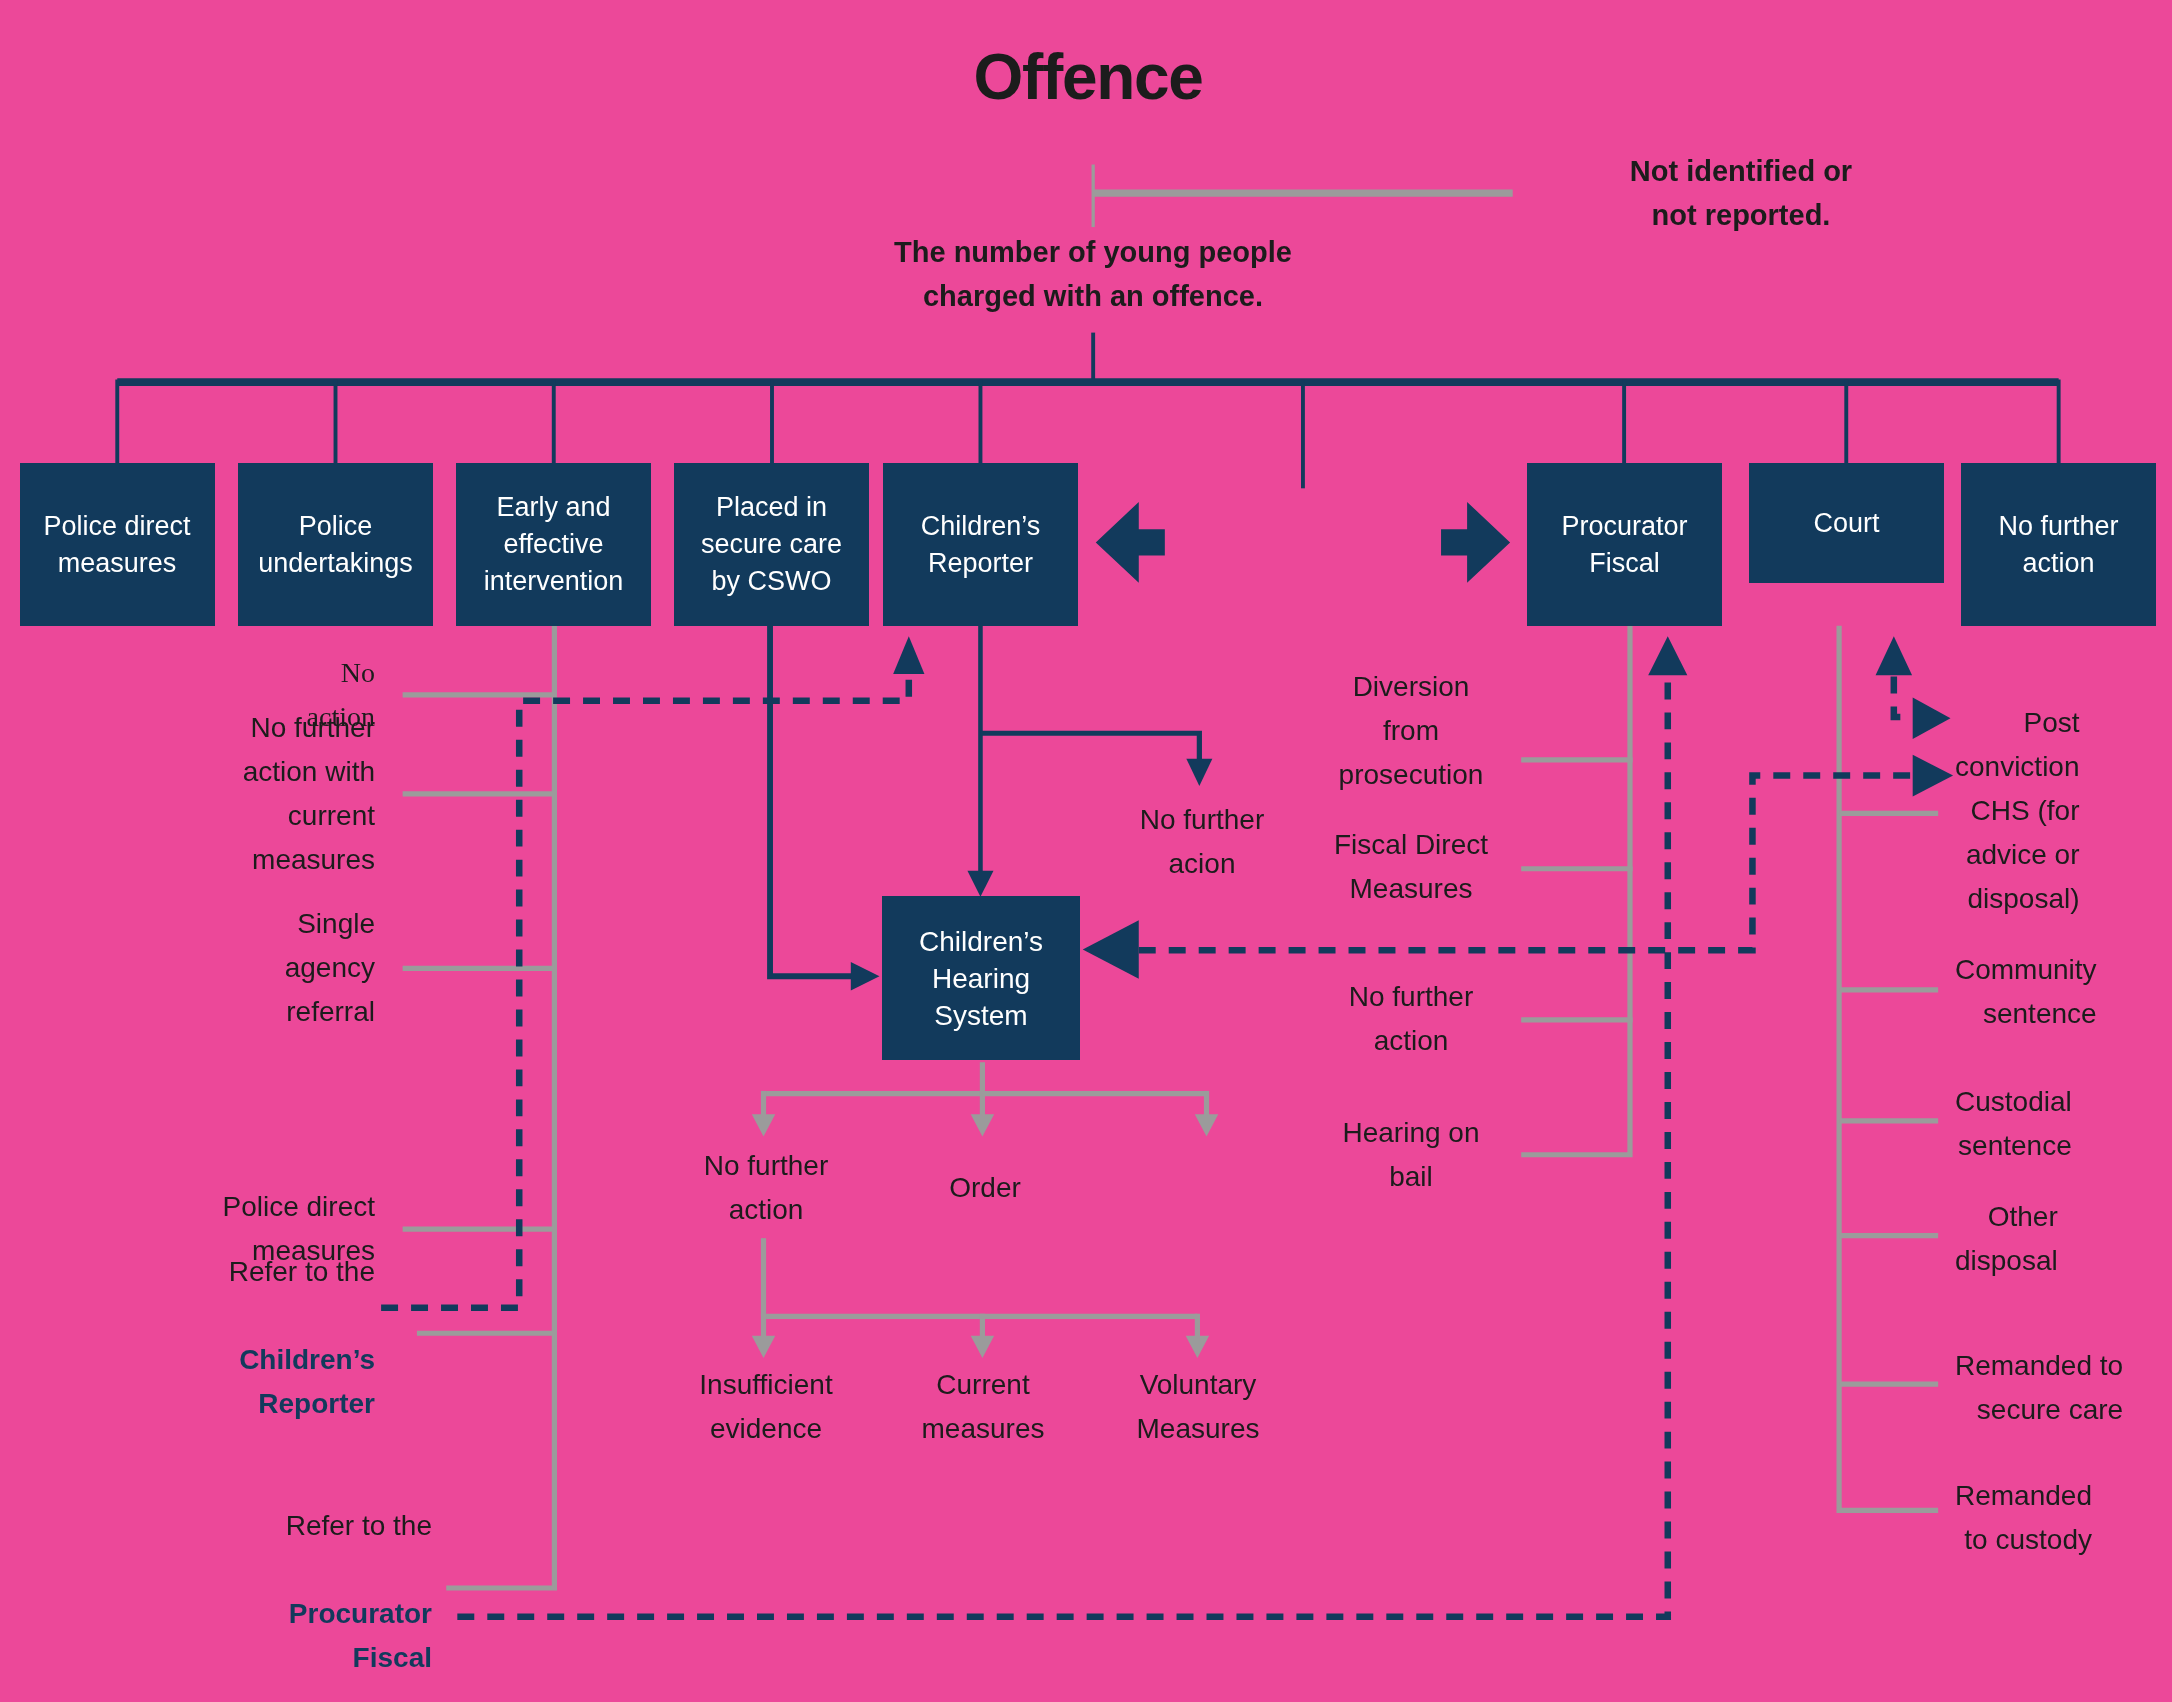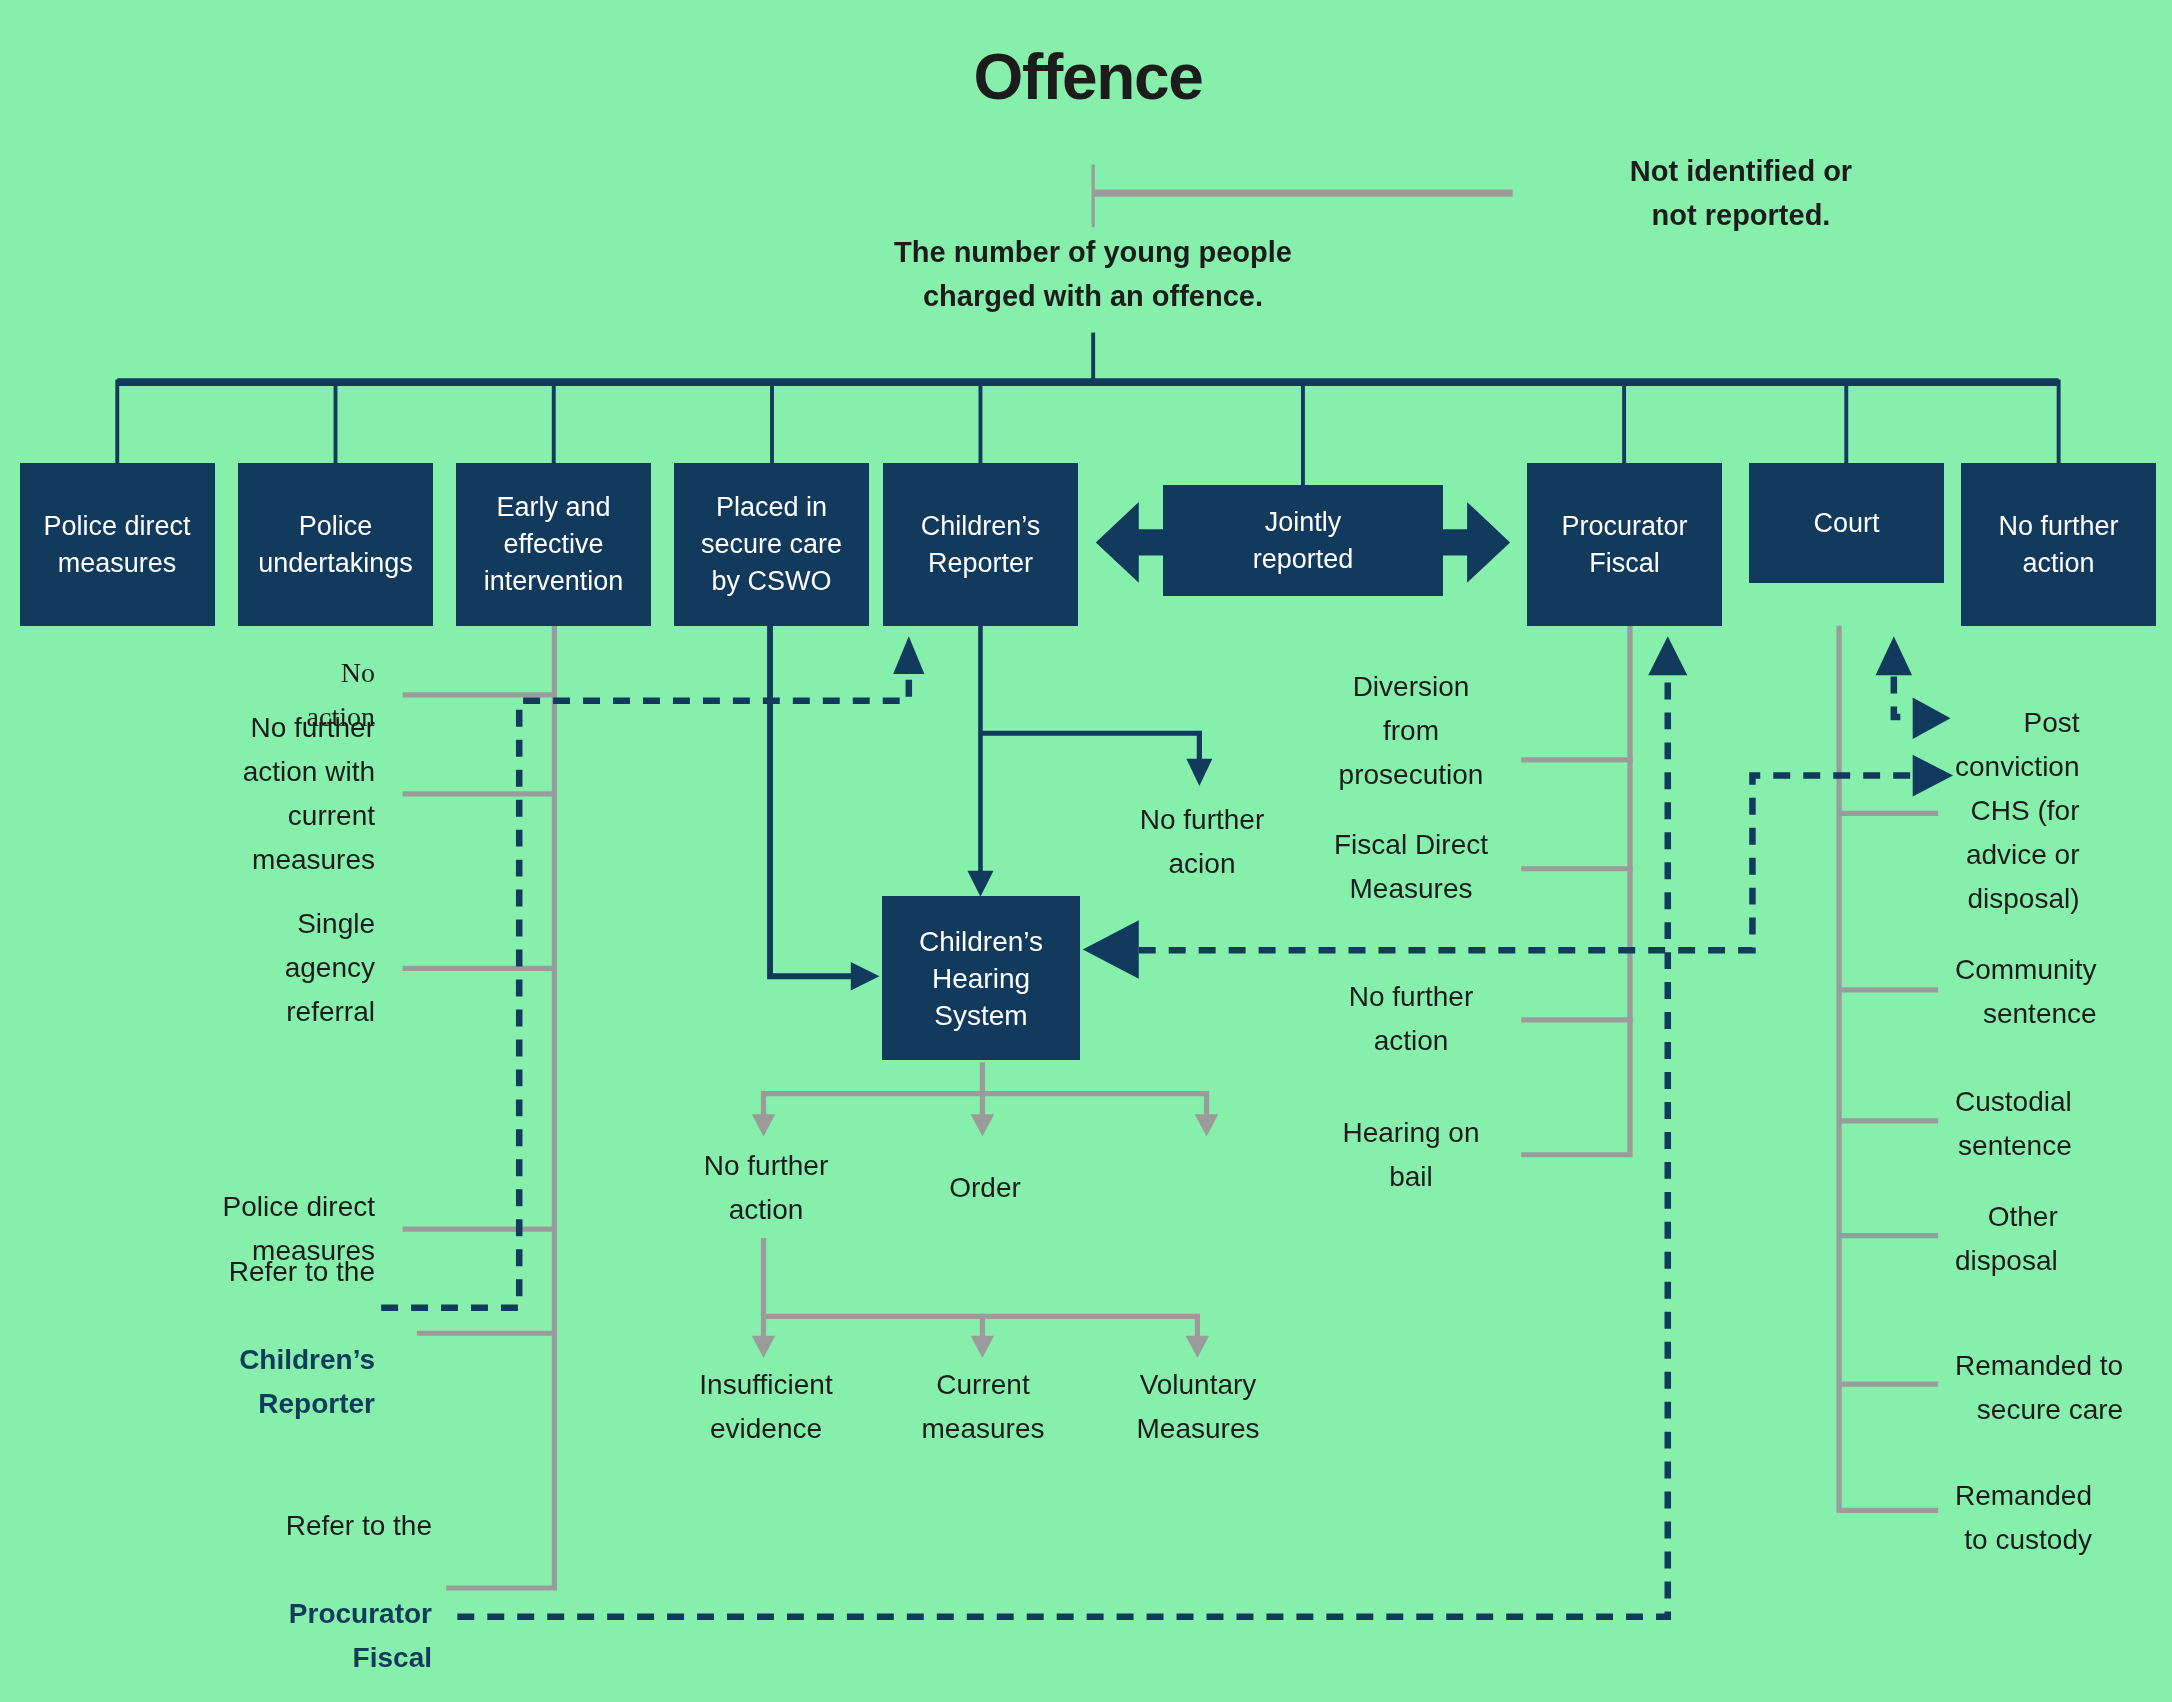--- a/index.html
+++ b/index.html
@@ -1,19 +1,19 @@
 <!DOCTYPE html>
 <html style="font-size:10.4px"><head>
 <meta charset="utf-8">
 <style>
   html,body{margin:0;padding:0;background:#ffffff;}
   #canvas{
     position:relative;
     width:2172px;height:1703px;
-    background:#86efac;
+    background:#ec4899;
     font-family:"Liberation Sans", sans-serif;
     overflow:hidden;
   }
   #art{position:absolute;left:0;top:0;z-index:1;}
   .node{
     position:absolute;z-index:2;
     background:#123a5c;color:#ffffff;
     display:flex;align-items:center;justify-content:center;
     text-align:center;white-space:pre-line;
     font:400 27px/37px "Liberation Sans", sans-serif;
@@ -158,22 +158,20 @@
   <div class="node" style="left:238px;top:463px;width:195px;height:163px;">Police
 undertakings</div>
   <div class="node" style="left:456px;top:463px;width:195px;height:163px;">Early and
 effective
 intervention</div>
   <div class="node" style="left:674px;top:463px;width:195px;height:163px;">Placed in
 secure care
 by CSWO</div>
   <div class="node" style="left:883px;top:463px;width:195px;height:163px;">Children’s
 Reporter</div>
-  <div class="node" style="left:1163px;top:485px;width:280px;height:111px;">Jointly
-reported</div>
   <div class="node" style="left:1527px;top:463px;width:195px;height:163px;">Procurator
 Fiscal</div>
   <div class="node" style="left:1749px;top:463px;width:195px;height:120px;">Court</div>
   <div class="node" style="left:1961px;top:463px;width:195px;height:163px;">No further
 action</div>
 
   <div class="node" style="left:882px;top:896px;width:198px;height:164px;font-size:28px;">Children’s
 Hearing
 System</div>
 

